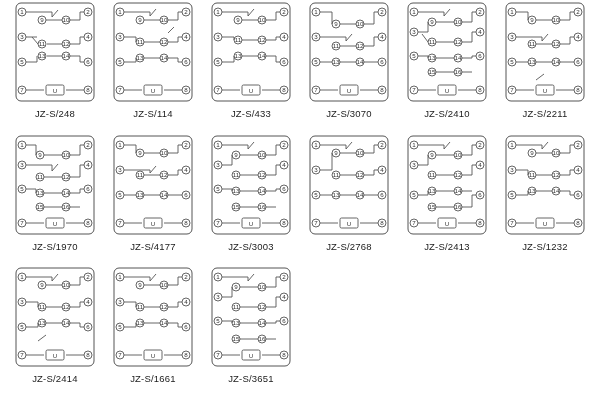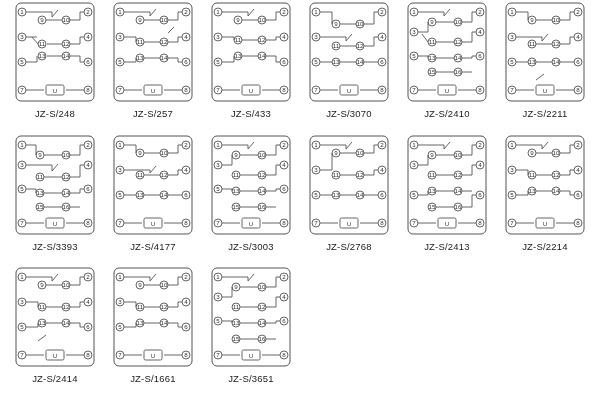--- a/index.html
+++ b/index.html
@@ -164,21 +164,21 @@
             <path d="M18 62 H30 V58"></path>
             <path d="M62 20 H72 V12 H76"></path>
             <path d="M18 90 H36"></path>
             <path d="M58 90 H76"></path>
             <path d="M62 33 L68 27"></path>
           </g>
           <rect x="38" y="85" width="18" height="10" rx="1.5" fill="none" stroke="#555" stroke-width="0.9"></rect>
           <text class="pinlabel" x="47" y="92.5" text-anchor="middle">U</text>
         </svg>
       </div>
-      <div class="caption">JZ-S/257</div>
+      <div class="caption">JZ-S/114</div>
     </div>
 
     <div class="cell">
       <div class="diagram-box">
         <svg width="94" height="104" viewBox="0 0 94 104" xmlns="http://www.w3.org/2000/svg">
           <rect x="8" y="3" width="78" height="98" rx="5" ry="5" fill="none" stroke="#555" stroke-width="1"></rect>
           <circle cx="14" cy="12" r="4" fill="none" stroke="#555" stroke-width="0.9"></circle>
             <text class="pinlabel" x="14" y="14.2" text-anchor="middle">1</text>
           <circle cx="14" cy="37" r="4" fill="none" stroke="#555" stroke-width="0.9"></circle>
             <text class="pinlabel" x="14" y="39.2" text-anchor="middle">3</text>
@@ -443,21 +443,21 @@
             <path d="M62 60 H72 V56 H76"></path>
             <path d="M36 74 H54"></path>
             <path d="M62 74 H72"></path>
             <path d="M18 90 H36"></path>
             <path d="M58 90 H76"></path>
           </g>
           <rect x="38" y="85" width="18" height="10" rx="1.5" fill="none" stroke="#555" stroke-width="0.9"></rect>
           <text class="pinlabel" x="47" y="92.5" text-anchor="middle">U</text>
         </svg>
       </div>
-      <div class="caption">JZ-S/3393</div>
+      <div class="caption">JZ-S/1970</div>
     </div>
 
     <div class="cell">
       <div class="diagram-box">
         <svg width="94" height="104" viewBox="0 0 94 104" xmlns="http://www.w3.org/2000/svg">
           <rect x="8" y="3" width="78" height="98" rx="5" ry="5" fill="none" stroke="#555" stroke-width="1"></rect>
           <circle cx="14" cy="12" r="4" fill="none" stroke="#555" stroke-width="0.9"></circle>
             <text class="pinlabel" x="14" y="14.2" text-anchor="middle">1</text>
           <circle cx="14" cy="37" r="4" fill="none" stroke="#555" stroke-width="0.9"></circle>
             <text class="pinlabel" x="14" y="39.2" text-anchor="middle">3</text>
@@ -720,21 +720,21 @@
             <path d="M62 58 H72 V62 H76"></path>
             <path d="M18 62 H30 V58"></path>
             <path d="M62 20 H72 V12 H76"></path>
             <path d="M18 90 H36"></path>
             <path d="M58 90 H76"></path>
           </g>
           <rect x="38" y="85" width="18" height="10" rx="1.5" fill="none" stroke="#555" stroke-width="0.9"></rect>
           <text class="pinlabel" x="47" y="92.5" text-anchor="middle">U</text>
         </svg>
       </div>
-      <div class="caption">JZ-S/2214</div>
+      <div class="caption">JZ-S/1232</div>
     </div>
 
     <div class="cell">
       <div class="diagram-box">
         <svg width="94" height="104" viewBox="0 0 94 104" xmlns="http://www.w3.org/2000/svg">
           <rect x="8" y="3" width="78" height="98" rx="5" ry="5" fill="none" stroke="#555" stroke-width="1"></rect>
           <circle cx="14" cy="12" r="4" fill="none" stroke="#555" stroke-width="0.9"></circle>
             <text class="pinlabel" x="14" y="14.2" text-anchor="middle">1</text>
           <circle cx="14" cy="37" r="4" fill="none" stroke="#555" stroke-width="0.9"></circle>
             <text class="pinlabel" x="14" y="39.2" text-anchor="middle">3</text>

